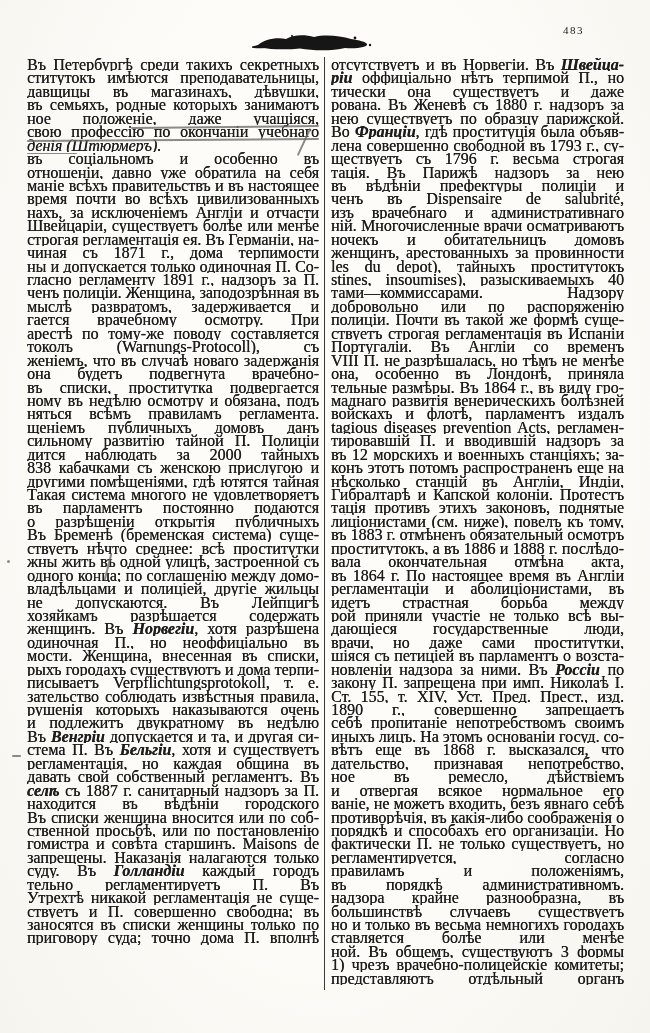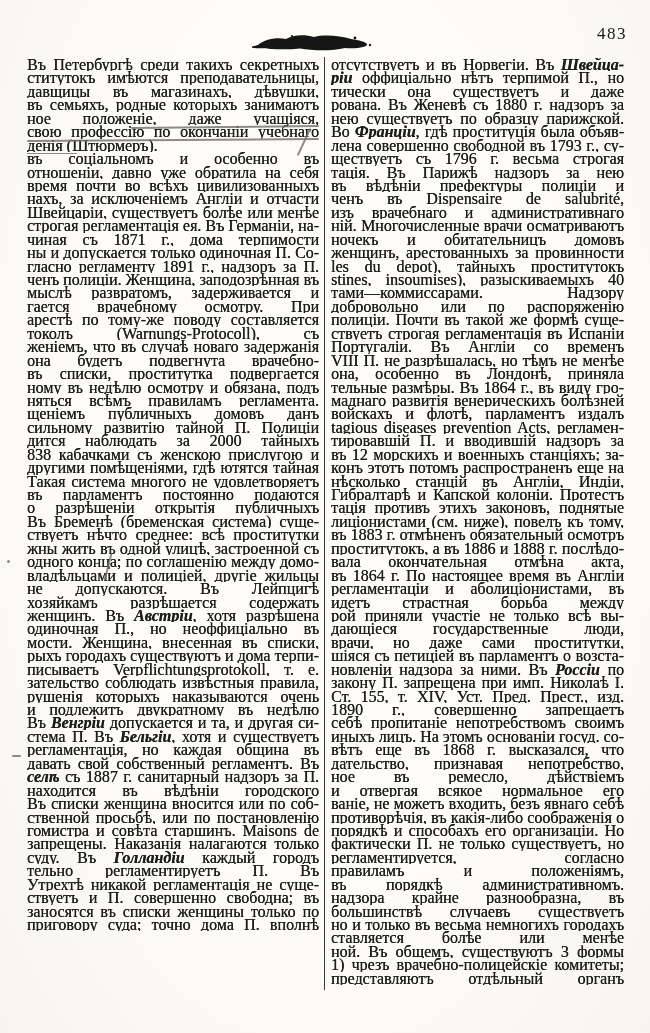--- a/index.html
+++ b/index.html
@@ -4,38 +4,38 @@
 <style>
   html, body { margin:0; padding:0; }
   body { background:#dedcd6; font-family:"Liberation Serif","DejaVu Serif",serif; }
   .page {
     position:relative; width:650px; height:1033px; margin:0 auto;
     background: radial-gradient(ellipse at 50% 42%, #fdfcf8 55%, #f6f4ee 100%);
     overflow:hidden; color:#1c1c1c;
   }
   .page-number {
     position:absolute; left:563px; top:24px; width:64px;
-    font-size:17px; letter-spacing:1.5px; color:#181818;
-    text-align:right; font-weight:500;
+    font-size:11px; letter-spacing:1.5px; color:#181818;
+    text-align:left; font-weight:500;
   }
   .smudge-wrap { position:absolute; left:252px; top:33px; width:122px; height:20px; }
   .col-divider { position:absolute; left:324px; top:57px; width:1px; height:933px; background:#3a3a3a; }
   .column {
     position:absolute; top:58px; width:292px;
     font-size:16px; line-height:13.45px; color:#1d1d1d;
     text-shadow:0.2px 0 0 #2a2a2a;
   }
   #col-left { left:27px; }
   #col-right { left:331px; width:293px; }
   .line {
     height:13.45px; overflow:hidden;
     text-align:justify; text-align-last:justify; -moz-text-align-last:justify;
     white-space:normal;
   }
-  .line.no-just { text-align-last:left; -moz-text-align-last:left; }
+  .line.no-just { text-align-last:left;font-style:italic; -moz-text-align-last:left; }
   .line.indent { text-indent:13px; }
   .line i { font-style:italic;font-weight:bold; }
   .pencil { position:absolute; background:#6f6e6a; opacity:0.8; border-radius:2px; }
 </style>
 </head>
 <body>
 
 <div class="page">
 
   <div class="smudge-wrap">
@@ -55,20 +55,21 @@
   <div id="col-left" class="column">
       <div class="line">Въ Петербургѣ среди такихъ секретныхъ про-</div>
       <div class="line">ститутокъ имѣются преподавательницы, про-</div>
       <div class="line">давщицы въ магазинахъ, дѣвушки, живущія</div>
       <div class="line">въ семьяхъ, родные которыхъ занимаютъ вид-</div>
       <div class="line">ное положеніе, даже учащіяся, оставляющія</div>
       <div class="line">свою профессію по окончаніи учебнаго заве-</div>
       <div class="line no-just">денія (Штюрмеръ).</div>
       <div class="line">въ соціальномъ и особенно въ санитарномъ</div>
       <div class="line">отношеніи, давно уже обратила на себя вни-</div>
+      <div class="line">маніе всѣхъ правительствъ и въ настоящее</div>
       <div class="line">время почти во всѣхъ цивилизованныхъ стра-</div>
       <div class="line">нахъ, за исключеніемъ Англіи и отчасти</div>
       <div class="line">Швейцаріи, существуетъ болѣе или менѣе</div>
       <div class="line">строгая регламентація ея. Въ Германіи, на-</div>
       <div class="line">чиная съ 1871 г., дома терпимости запреще-</div>
       <div class="line">ны и допускается только одиночная П. Со-</div>
       <div class="line">гласно регламенту 1891 г., надзоръ за П. пору-</div>
       <div class="line">ченъ полиціи. Женщина, заподозрѣнная въ про-</div>
       <div class="line">мыслѣ развратомъ, задерживается и подвер-</div>
       <div class="line">гается врачебному осмотру. При вторичномъ</div>
@@ -87,21 +88,21 @@
       <div class="line">Такая система многого не удовлетворяетъ и</div>
       <div class="line">въ парламентъ постоянно подаются петиціи</div>
       <div class="line">о разрѣшеніи открытія публичныхъ домовъ.</div>
       <div class="line">Въ Бременѣ (бременская система) суще-</div>
       <div class="line">ствуетъ нѣчто среднее: всѣ проститутки дол-</div>
       <div class="line">жны жить въ одной улицѣ, застроенной съ</div>
       <div class="line">одного конца; по соглашенію между домо-</div>
       <div class="line">владѣльцами и полиціей, другіе жильцы сюда</div>
       <div class="line">не допускаются. Въ Лейпцигѣ квартирнымъ</div>
       <div class="line">хозяйкамъ разрѣшается содержать нѣсколько</div>
-      <div class="line">женщинъ. Въ <i>Австріи</i>, хотя разрѣшена только</div>
+      <div class="line">женщинъ. Въ <i>Норвегіи</i>, хотя разрѣшена только</div>
       <div class="line">одиночная П., но неоффиціально въ нѣкото-</div>
       <div class="line">мости. Женщина, внесенная въ списки, под-</div>
       <div class="line">рыхъ городахъ существуютъ и дома терпи-</div>
       <div class="line">писываетъ Verpflichtungsprotokoll, т. е. обя-</div>
       <div class="line">зательство соблюдать извѣстныя правила, на-</div>
       <div class="line">рушенія которыхъ наказываются очень строго,</div>
       <div class="line">и подлежитъ двукратному въ недѣлю осмотру.</div>
       <div class="line">Въ <i>Венгріи</i> допускается и та, и другая си-</div>
       <div class="line">стема П. Въ <i>Бельгіи</i>, хотя и существуетъ</div>
       <div class="line">регламентація, но каждая община въ правѣ из-</div>

